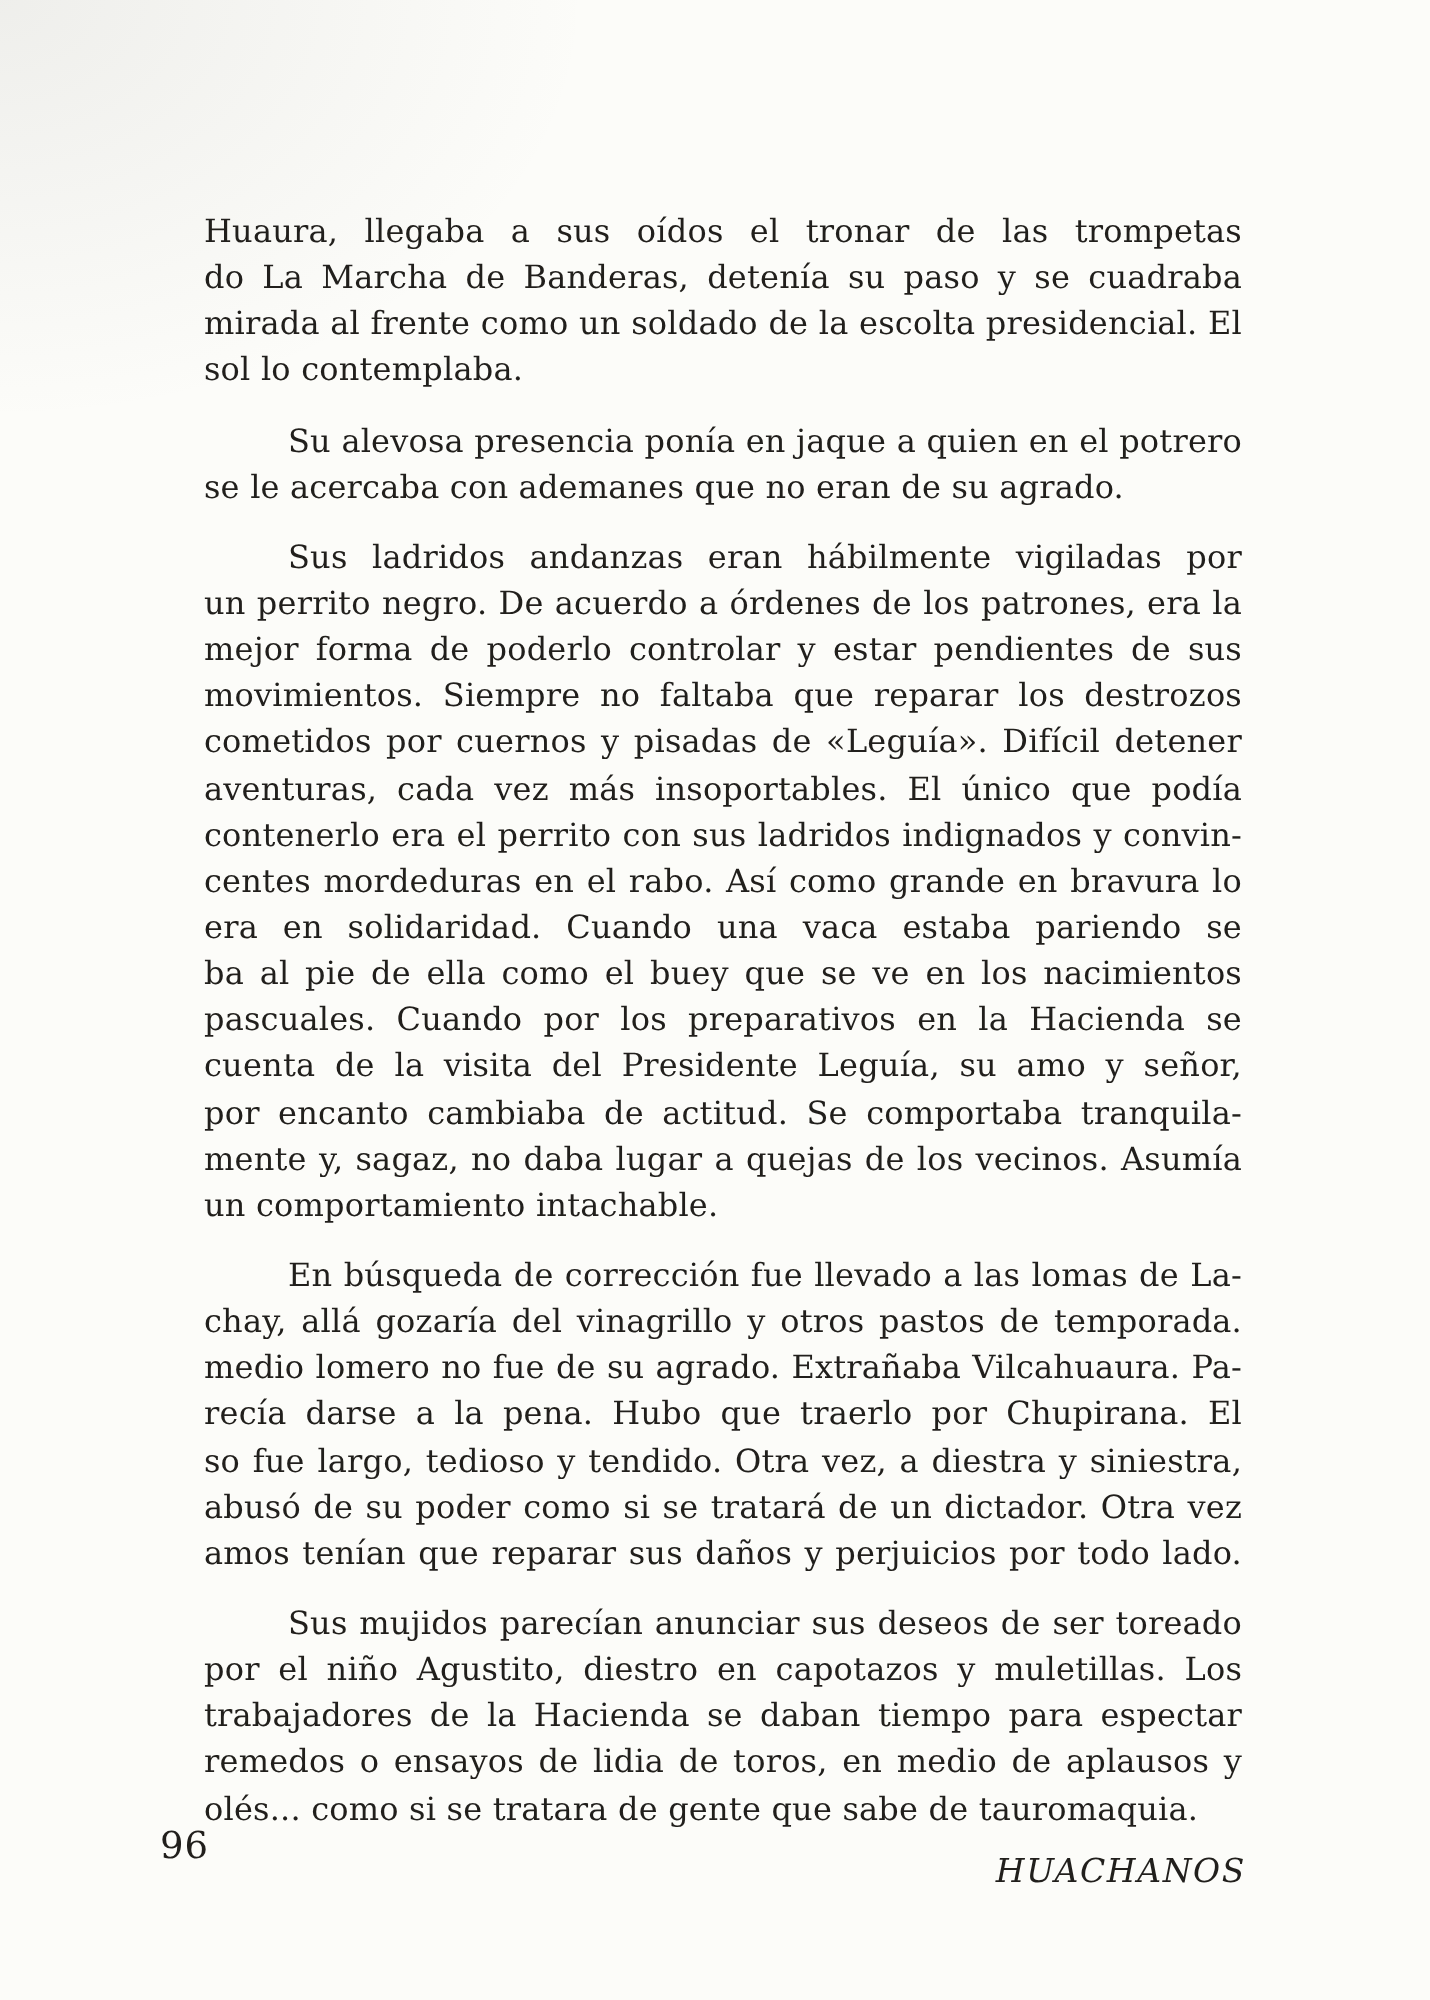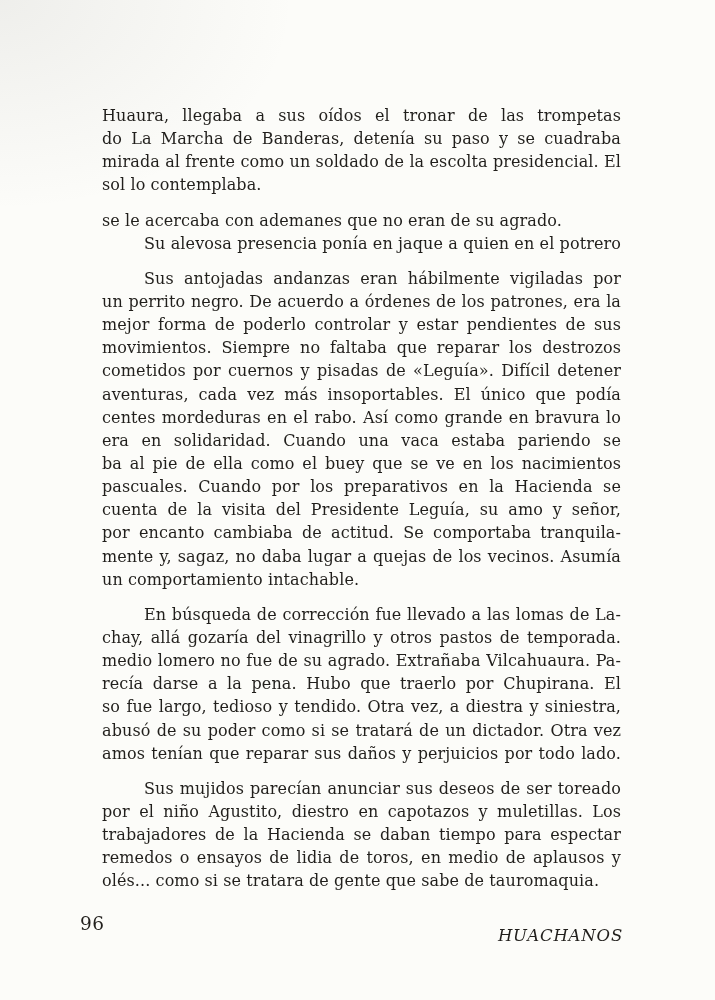--- a/index.html
+++ b/index.html
@@ -64,30 +64,31 @@
 
 <div class="page">
   <div class="text-block" id="text-block">
       <div class="para">
         <div class="line">Huaura, llegaba a sus oídos el tronar de las trompetas entonan-</div>
         <div class="line">do La Marcha de Banderas, detenía su paso y se cuadraba</div>
         <div class="line">mirada al frente como un soldado de la escolta presidencial. El</div>
         <div class="line endline">sol lo contemplaba.</div>
       </div>
       <div class="para">
+        <div class="line indent">Su alevosa presencia ponía en jaque a quien en el potrero</div>
         <div class="line endline">se le acercaba con ademanes que no eran de su agrado.</div>
-        <div class="line indent">Su alevosa presencia ponía en jaque a quien en el potrero</div>
       </div>
       <div class="para">
-        <div class="line indent">Sus antojadas andanzas eran hábilmente vigiladas por</div>
+        <div class="line indent">Sus ladridos andanzas eran hábilmente vigiladas por</div>
         <div class="line">un perrito negro. De acuerdo a órdenes de los patrones, era la</div>
         <div class="line">mejor forma de poderlo controlar y estar pendientes de sus</div>
         <div class="line">movimientos. Siempre no faltaba que reparar los destrozos</div>
         <div class="line">cometidos por cuernos y pisadas de «Leguía». Difícil detener sus</div>
         <div class="line">aventuras, cada vez más insoportables. El único que podía</div>
+        <div class="line">contenerlo era el perrito con sus ladridos indignados y convin-</div>
         <div class="line">centes mordeduras en el rabo. Así como grande en bravura lo</div>
         <div class="line">era en solidaridad. Cuando una vaca estaba pariendo se coloca-</div>
         <div class="line">ba al pie de ella como el buey que se ve en los nacimientos</div>
         <div class="line">pascuales. Cuando por los preparativos en la Hacienda se daba</div>
         <div class="line">cuenta de la visita del Presidente Leguía, su amo y señor, como</div>
         <div class="line">por encanto cambiaba de actitud. Se comportaba tranquila-</div>
         <div class="line">mente y, sagaz, no daba lugar a quejas de los vecinos. Asumía</div>
         <div class="line endline">un comportamiento intachable.</div>
       </div>
       <div class="para">

